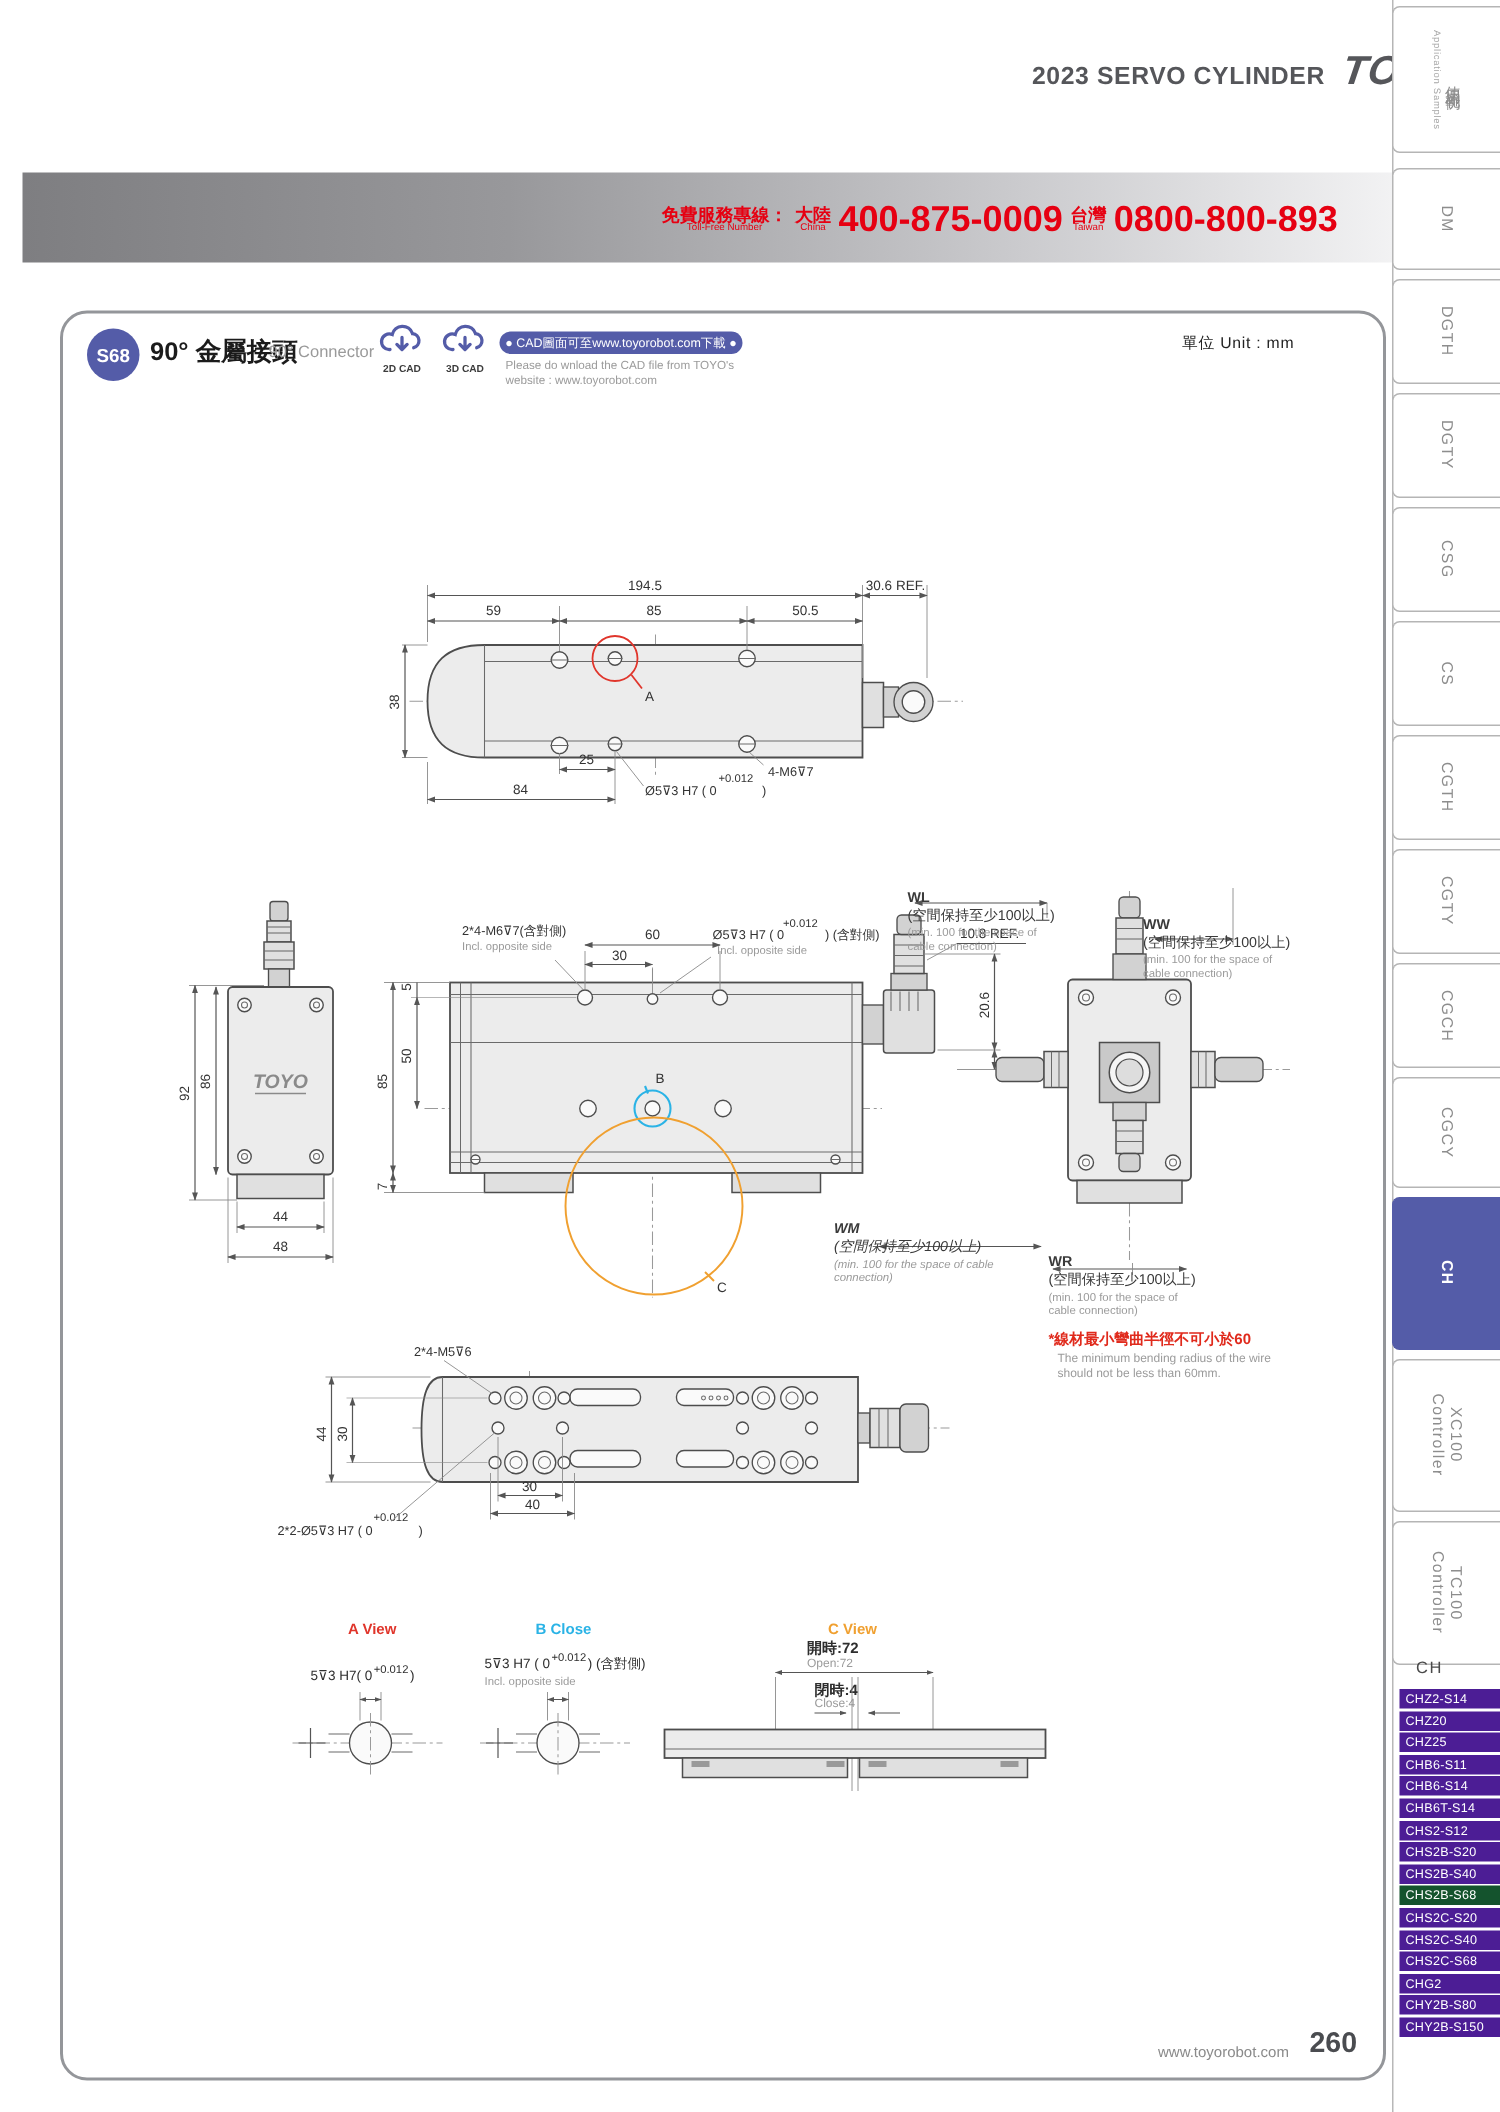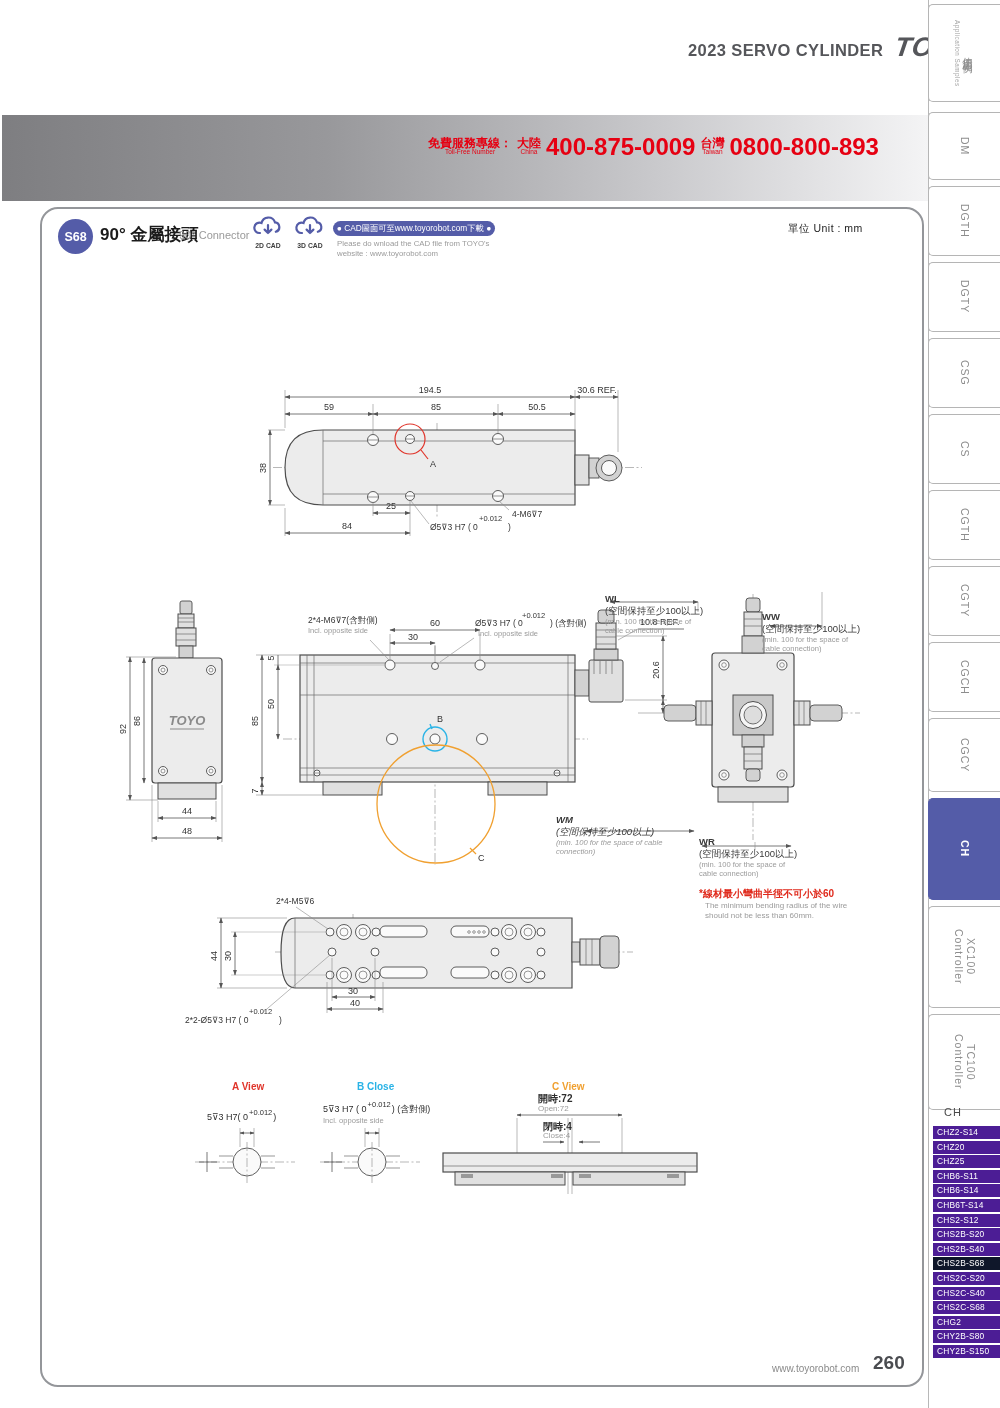--- a/index.html
+++ b/index.html
@@ -6,21 +6,21 @@
   body { background:#d8d8d8; }
   .page { position:relative; width:1000px; height:1408px; background:#ffffff; overflow:hidden;
           font-family:"Liberation Sans", sans-serif; color:#333; }
   .abs { position:absolute; }
 
   
   .hdr { position:absolute; top:32px; left:688px; display:flex; align-items:baseline; gap:12px; }
   .hdr-title { font-size:16.5px; font-weight:bold; color:#55565a; letter-spacing:.4px; }
   .hdr-logo { font-size:27px; font-weight:800; font-style:italic; color:#55565a; transform:skewX(-8deg); letter-spacing:1px; }
 
-  .band { position:absolute; top:115px; left:2px; width:926px; height:86px;
+  .band { position:absolute; top:115px; left:15px; width:926px; height:60px;
           background:linear-gradient(90deg,#7e7e81 0%,#98989b 35%,#cbcbce 72%,#f4f4f5 100%); }
   .hotline { position:absolute; top:20px; left:426px; display:flex; align-items:flex-end; gap:5px; color:#e60012; }
   .hl-stack { display:flex; flex-direction:column; align-items:center; line-height:1.05; margin-bottom:3px; }
   .hl-z1 { font-size:12px; font-weight:bold; }
   .hl-e1 { font-size:6.5px; }
   .hl-num { font-size:24px; font-weight:bold; letter-spacing:0; line-height:1; }
 
   
   .main-box { position:absolute; left:40px; top:207px; width:884px; height:1180px;
               border:2px solid #94969a; border-radius:18px; background:#fff; }
@@ -59,21 +59,21 @@
          color:#8d8d8d; font-size:10.5px; letter-spacing:1px; }
   .tab .vtext { writing-mode:vertical-rl; text-orientation:mixed; text-align:center; }
   .tab .vtext span { display:block; }
   .tab.active { background:#545ca8; border-color:#545ca8; color:#fff; font-weight:bold; }
   .apptab .zh { font-size:10.5px; color:#8d8d8d; letter-spacing:2px; }
   .apptab .en { font-size:6.3px; color:#a5a5a5; letter-spacing:.5px; }
   .menu-title { position:absolute; left:944px; top:1106px; font-size:11px; color:#4a4a4a; letter-spacing:1px; }
   .menu { position:absolute; left:933px; top:1126px; width:67px; }
   .mitem { height:13.1px; line-height:13.2px; background:#4c1d95; color:#fff; font-size:8.4px;
            padding-left:4px; margin-bottom:1.5px; letter-spacing:.2px; }
-  .mitem.active { background:#0f172a; }
+  .mitem.active { background:#14532d; }
 
   
   .ft-url { position:absolute; left:772px; top:1363px; font-size:10px; color:#8a8a8a;text-align:center; }
   .ft-page { position:absolute; left:873px; top:1352px; font-size:19px; font-weight:bold; color:#4a4c50; }
 
   
   svg text { font-family:"Liberation Sans", sans-serif; }
   .dt { font-size:9px; fill:#333; }
   .ds { font-size:8.5px; fill:#333; }
   .dtol { font-size:7.5px; fill:#333; }

